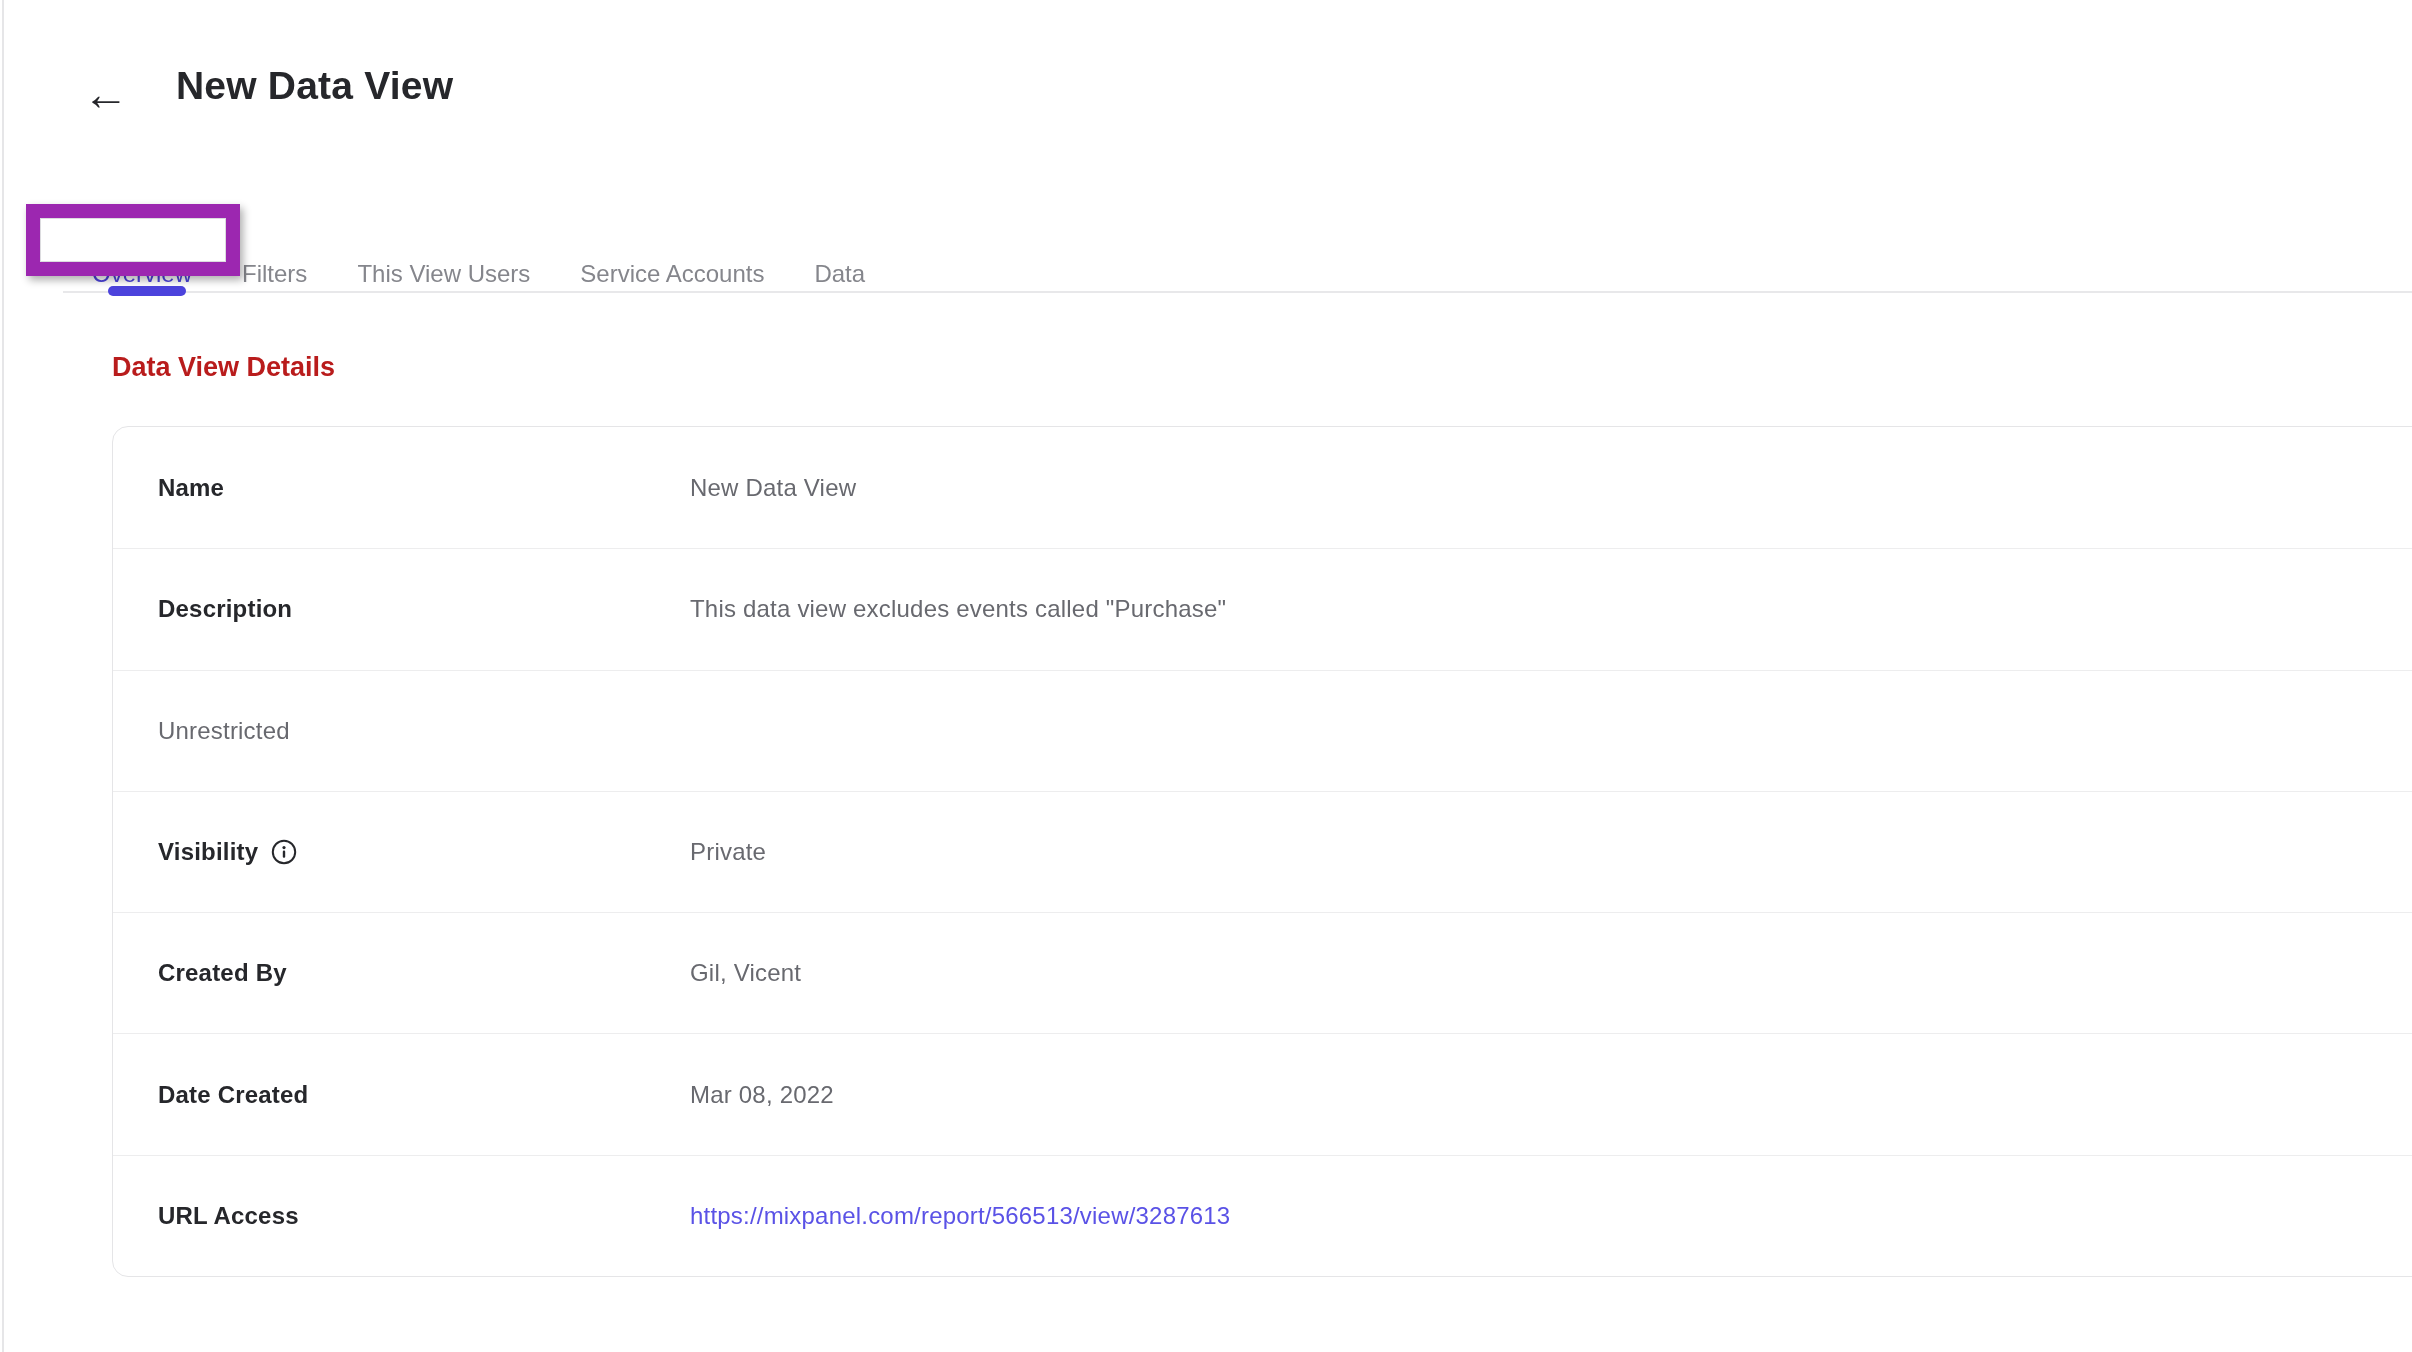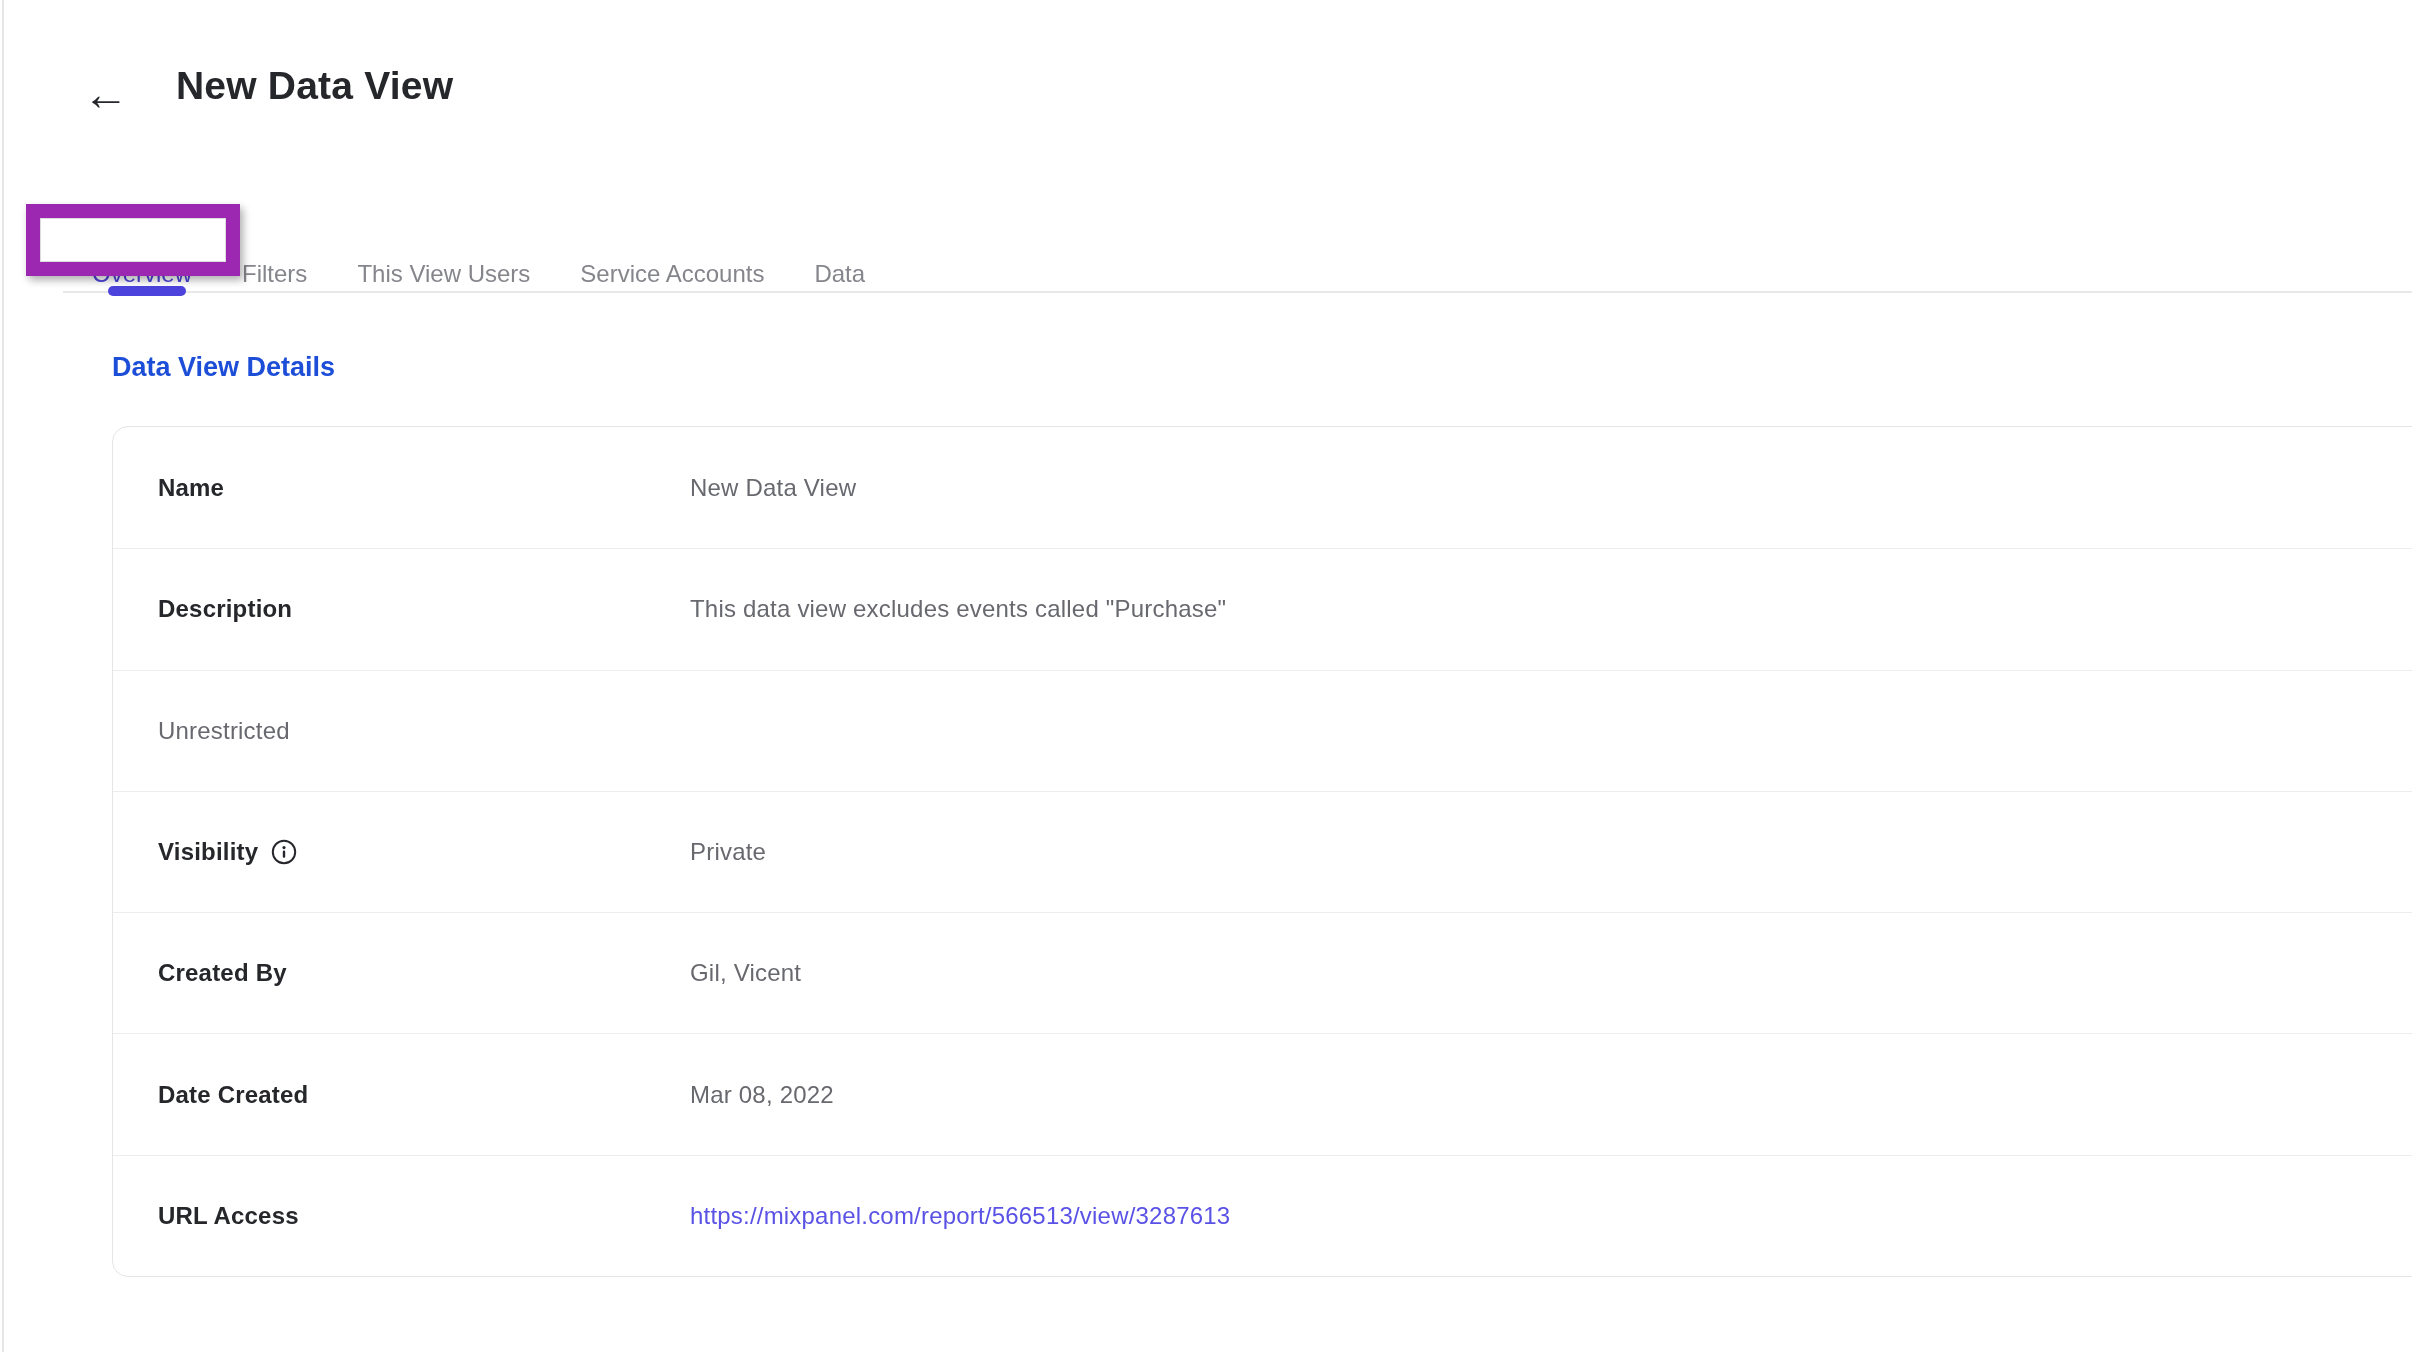--- a/index.html
+++ b/index.html
@@ -44,21 +44,21 @@
   .annotation-box{
     position:absolute;left:26px;top:204px;width:214px;height:72px;
     box-sizing:border-box;border:14px solid var(--annotation,#9c27b0);
     box-shadow:3px 4px 8px rgba(0,0,0,.32), inset 0 0 0 1px #dcdcdf;
     pointer-events:none;
   }
 
   
   .section-title{
     position:absolute;left:112px;top:352px;
-    font-size:27px;font-weight:700;color:#1d4ed8;
+    font-size:27px;font-weight:700;color:#b91c1c;
   }
   .details-card{
     position:absolute;left:112px;top:426px;right:-26px;height:851px;
     box-sizing:border-box;border:1.5px solid #e5e5e7;border-radius:16px;
     background:#fff;display:grid;grid-template-rows:repeat(7,1fr);
   }
   .detail-row{
     display:flex;align-items:center;padding-left:45px;box-sizing:border-box;
   }
   .detail-row + .detail-row{border-top:1.5px solid #ededee;}

